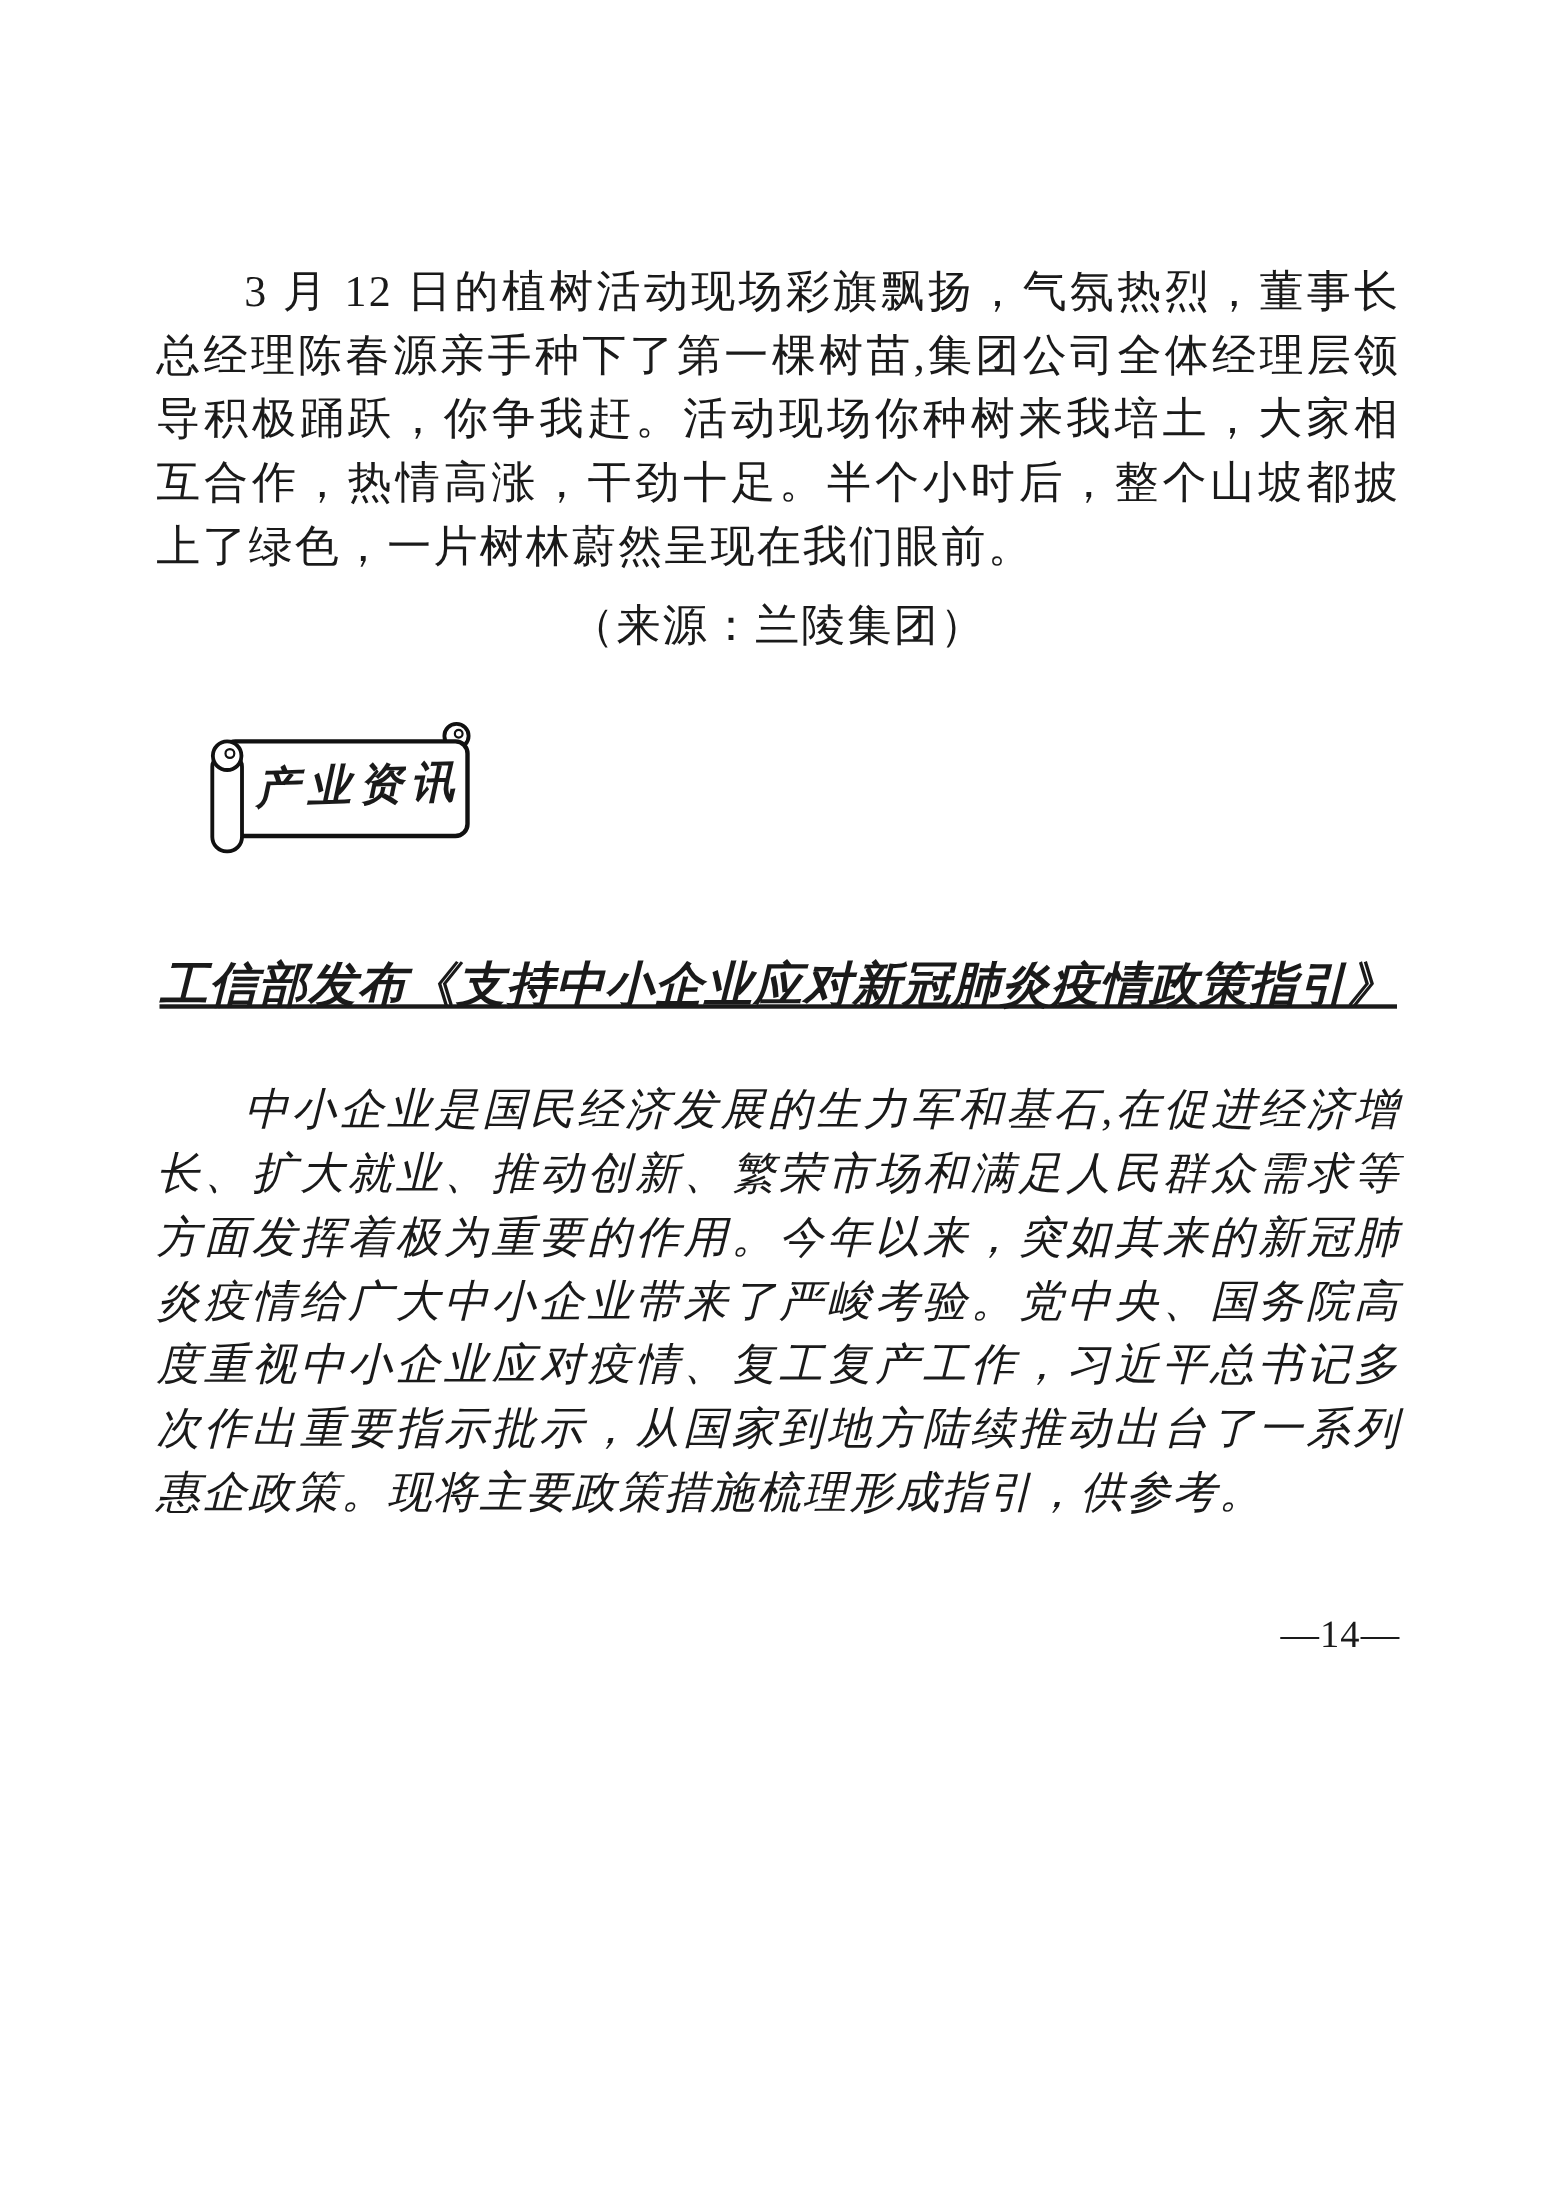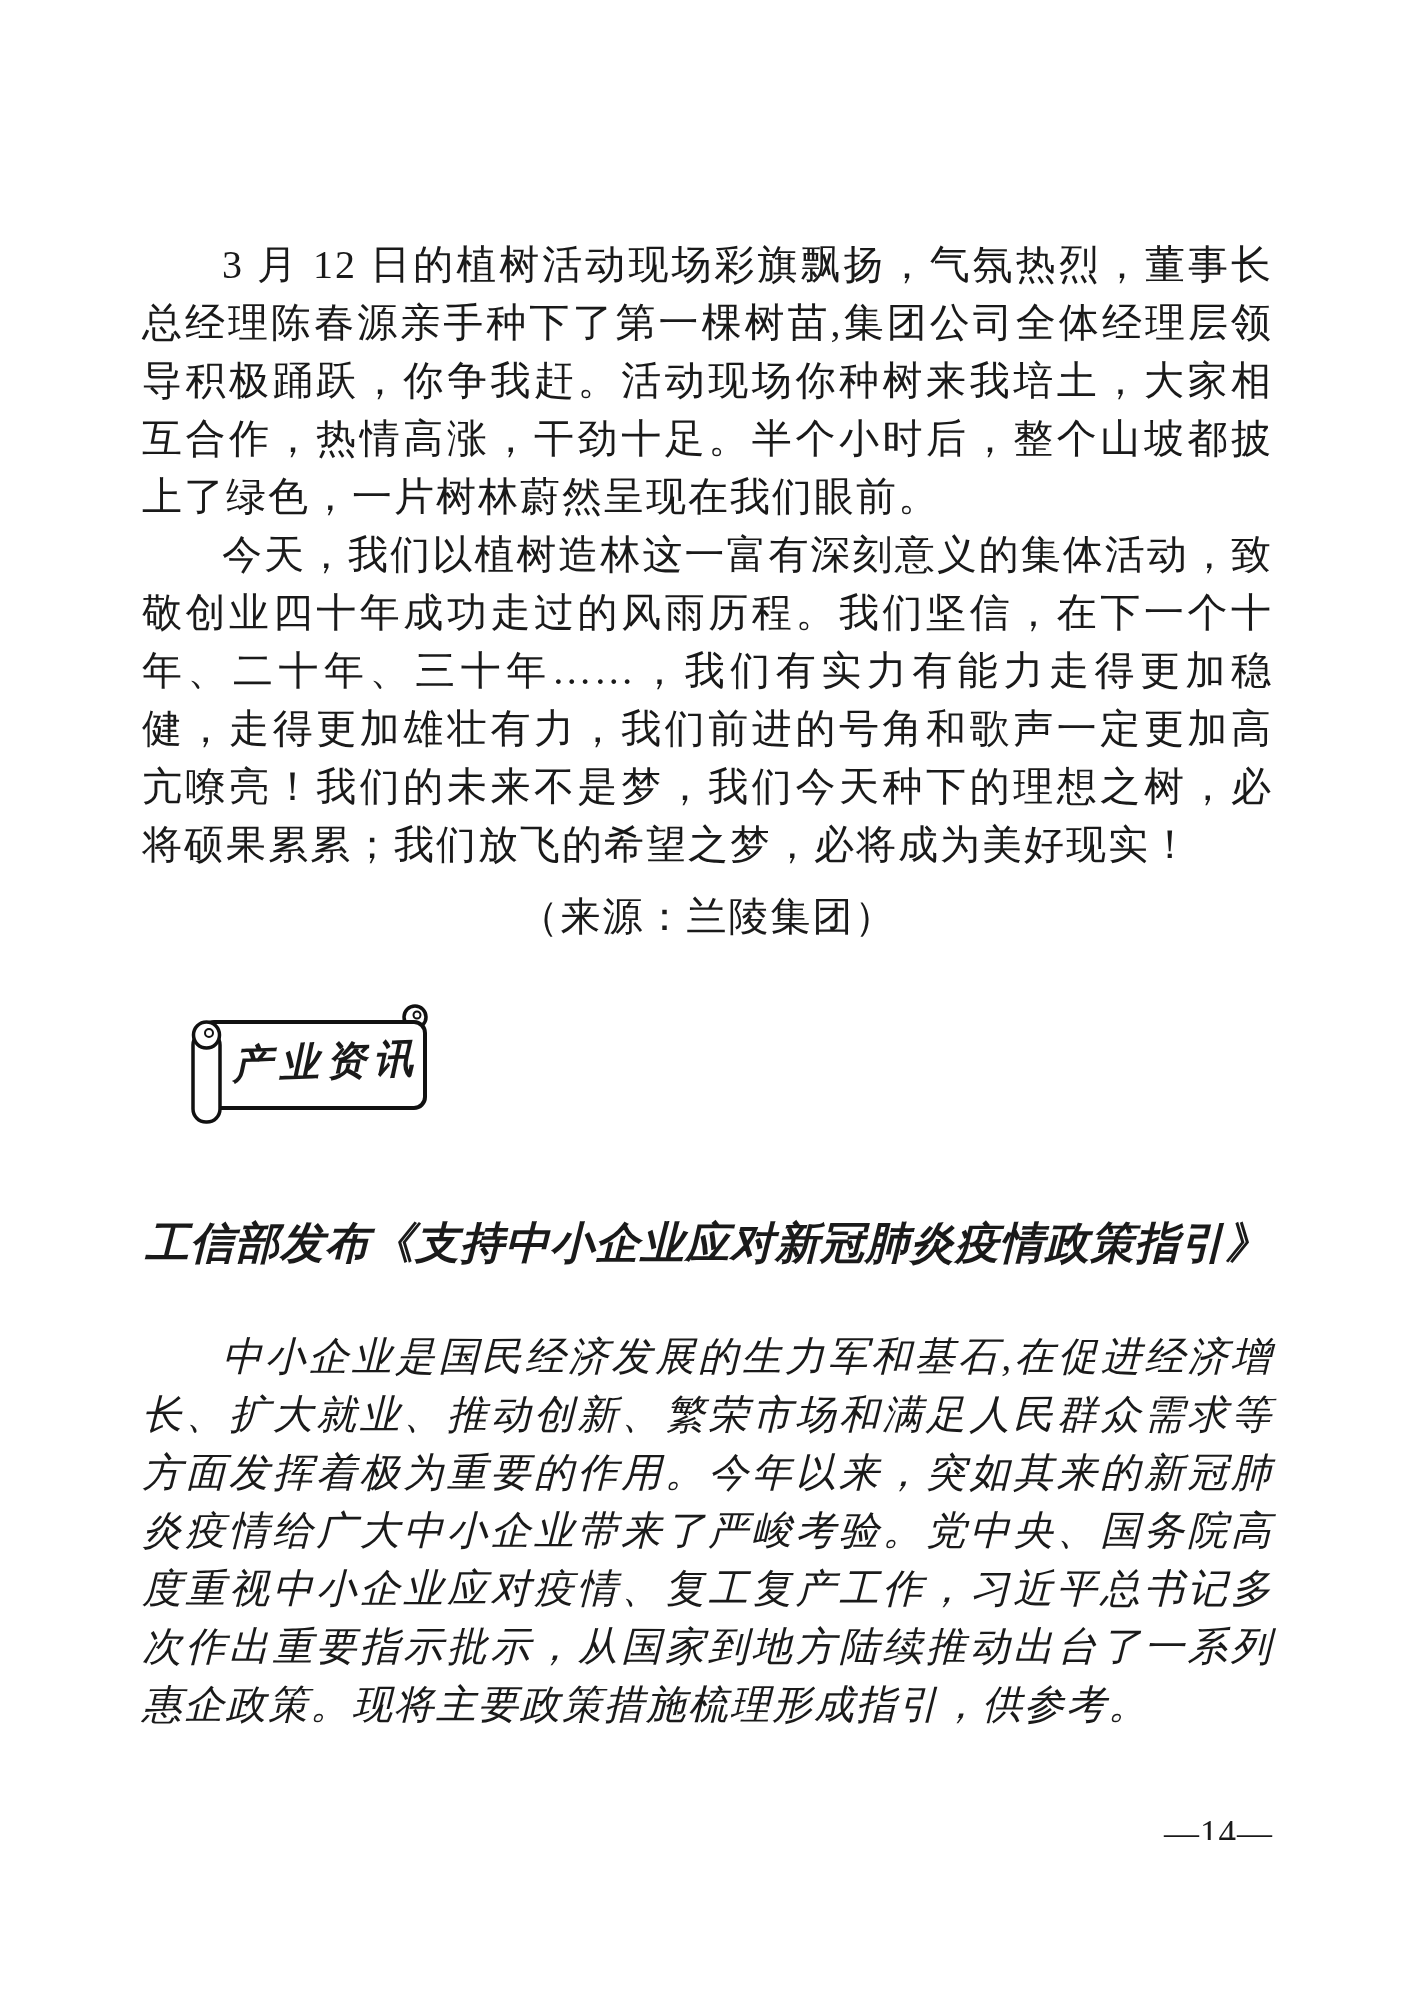--- a/index.html
+++ b/index.html
@@ -67,20 +67,21 @@
   }
   
   .article-title {
     margin: 84px 0 0 0;
     text-align: center;
     font-size: 44px;
     line-height: 60px;
     font-weight: bold;
     font-style: italic;
     letter-spacing: 1px;
+    text-decoration: underline;
   }
   .second-article-para {
     margin-top: 54px;
     font-style: italic;
   }
   .page-number {
     margin: 78px 0 0 0;
     text-align: right;
     font-size: 35px;
     line-height: 44px;
@@ -88,21 +89,20 @@
   }
 </style>
 </head>
 <body>
 
 <div class="page">
   <div class="content">
 
     <p class="body-para first-para">3 月 12 日的植树活动现场彩旗飘扬，气氛热烈，董事长总经理陈春源亲手种下了第一棵树苗,集团公司全体经理层领导积极踊跃，你争我赶。活动现场你种树来我培土，大家相互合作，热情高涨，干劲十足。半个小时后，整个山坡都披上了绿色，一片树林蔚然呈现在我们眼前。</p>
 
-    <p class="body-para">今天，我们以植树造林这一富有深刻意义的集体活动，致敬创业四十年成功走过的风雨历程。我们坚信，在下一个十年、二十年、三十年……，我们有实力有能力走得更加稳健，走得更加雄壮有力，我们前进的号角和歌声一定更加高亢嘹亮！我们的未来不是梦，我们今天种下的理想之树，必将硕果累累；我们放飞的希望之梦，必将成为美好现实！</p>
 
     <p class="source-line">（来源：兰陵集团）</p>
 
     <div class="banner">
       <svg width="252" height="128" viewBox="0 0 252 128" fill="none" xmlns="http://www.w3.org/2000/svg">
 
         <circle cx="228" cy="15" r="11" fill="#ffffff" stroke="#111111" stroke-width="3.5"></circle>
         <circle cx="230" cy="13" r="3.5" fill="none" stroke="#111111" stroke-width="2"></circle>
 
         <rect x="16" y="20" width="222" height="86" rx="11" fill="#ffffff" stroke="#111111" stroke-width="4"></rect>

